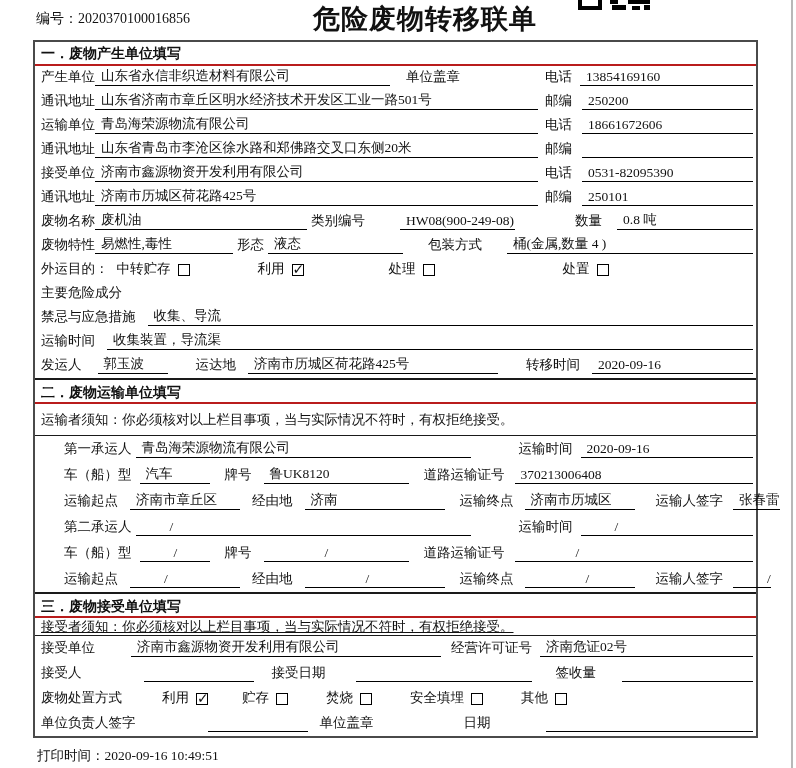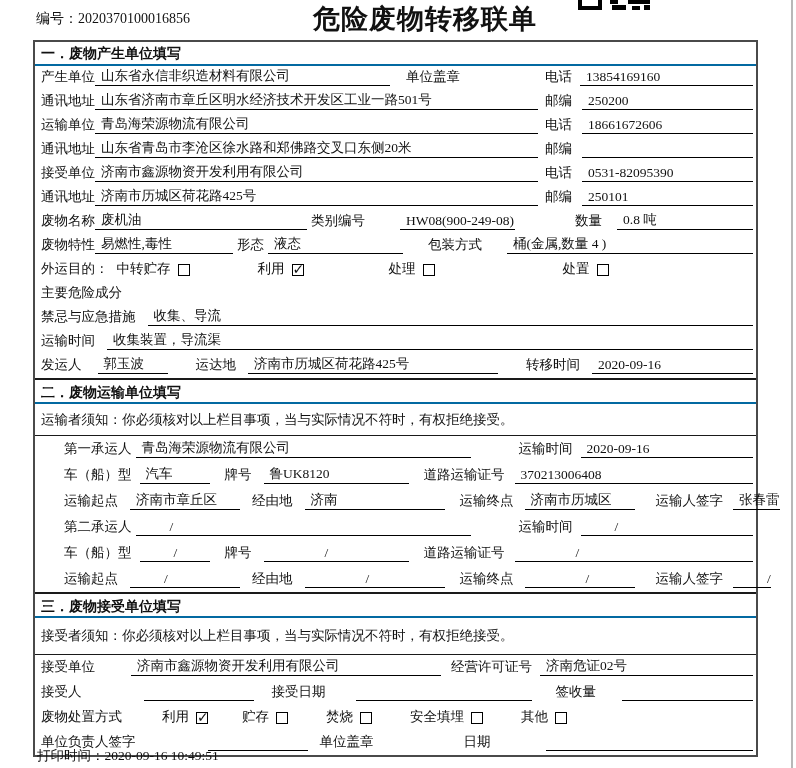--- a/index.html
+++ b/index.html
@@ -8,25 +8,25 @@
 
   .docnum { position:absolute; left:36px; top:10px; font-size:14px; white-space:nowrap; }
   .title  { position:absolute; left:313px; top:1px; font-size:27px; font-weight:bold; white-space:nowrap; letter-spacing:1px; }
 
   .qr { position:absolute; left:578px; top:0; width:74px; height:12px; overflow:hidden; }
   .qr i { position:absolute; background:#000; }
   .qr .f { left:0; top:-6px; width:24px; height:16px; background:transparent; border:4px solid #000; }
 
   .tbl { position:absolute; left:33px; top:40px; width:725px; border:2px solid #4a4a4a; background:#fff; }
 
-  .sec { height:24px; line-height:22px; font-weight:bold; font-size:14px; padding-left:6px; border-bottom:2px solid #0369a1; font-family:"Liberation Sans","DejaVu Sans",sans-serif; }
+  .sec { height:24px; line-height:22px; font-weight:bold; font-size:14px; padding-left:6px; border-bottom:2px solid #b91c1c; font-family:"Liberation Sans","DejaVu Sans",sans-serif; }
   .sec.bt { border-top:2px solid #1a1a1a; height:26px; line-height:25px; }
 
   .notice { height:32px; display:flex; align-items:center; padding-left:6px; border-bottom:1px solid #1a1a1a; }
-  .notice.h30 { height:37px; }
+  .notice.h30 { height:18px;text-decoration:underline; }
 
   .row { display:flex; align-items:flex-end; padding:0 3px 4px 6px; }
   .h24 { height:24px; } .h26 { height:26px;padding-left:29px; } .h25 { height:25px; }
   .lbl { flex:none; white-space:nowrap; }
   .u { border-bottom:1px solid #000; padding-left:6px; white-space:nowrap; flex:none; min-height:17px; }
   .grow { flex:1 1 auto; }
   .ind  { text-indent:28px; }
   .ind2 { text-indent:55px; }
 
   .w70{width:70px} .w100{width:100px} .w110{width:110px} .w115{width:115px} .w135{width:135px}

